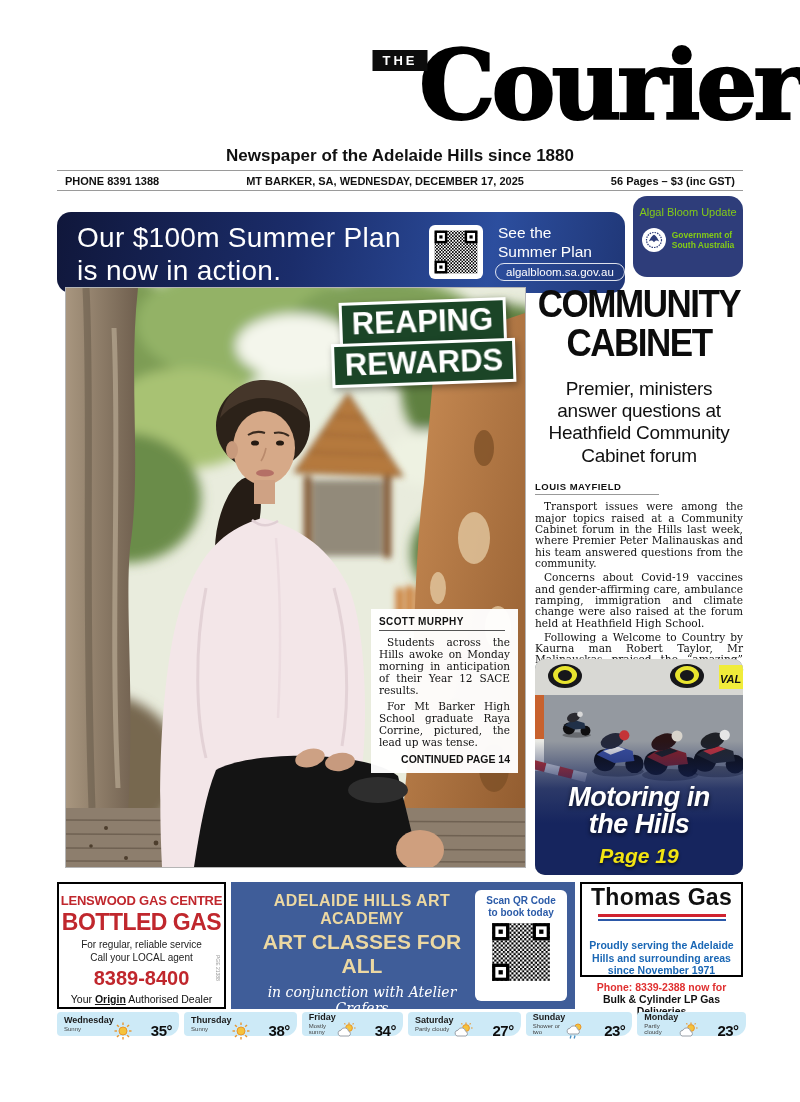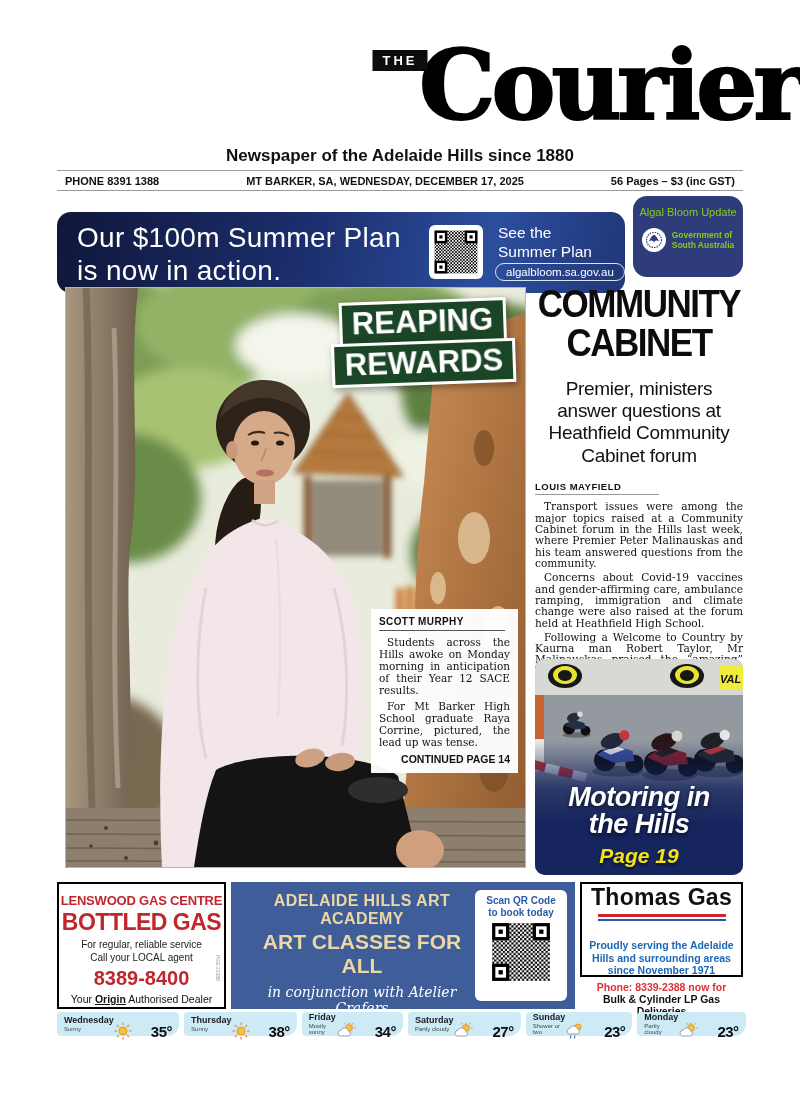--- a/index.html
+++ b/index.html
@@ -102,21 +102,21 @@
   .tg-tag{font-size:10.5px;font-weight:800;color:#1a67b5;line-height:1.2;margin:18px auto 0;width:150px;}
   .tg-phone{font-size:10.5px;font-weight:800;color:#e03030;margin-top:4px;}
   .tg-svc{font-size:10.5px;font-weight:800;color:#111;}
 
   
   .weather{top:1012px;left:57px;width:686px;display:flex;gap:5px;}
   .wcell{flex:1;height:24px;background:#cdeaf7;border-radius:4px 4px 12px 4px;box-sizing:border-box;
          padding:3px 7px 3px 7px;display:flex;justify-content:space-between;align-items:center;}
   .wday{font-size:9px;font-weight:800;color:#1a1a1a;line-height:1.1;}
   .wcond{font-size:6px;color:#444;margin-top:1px;}
-  .wright{display:flex;align-items:center;gap:19px;margin-top:14px;}
+  .wright{display:flex;gap:19px;margin-top:14px;}
   .wtemp{font-size:15px;font-weight:800;color:#0d0d0d;letter-spacing:-.5px;}
 </style>
 </head>
 <body>
 
 <div class="page">
 
   <div class="abs kicker">THE</div>
   <div class="abs mast-title">Courier</div>
   <div class="abs tagline">Newspaper of the Adelaide Hills since 1880</div>

